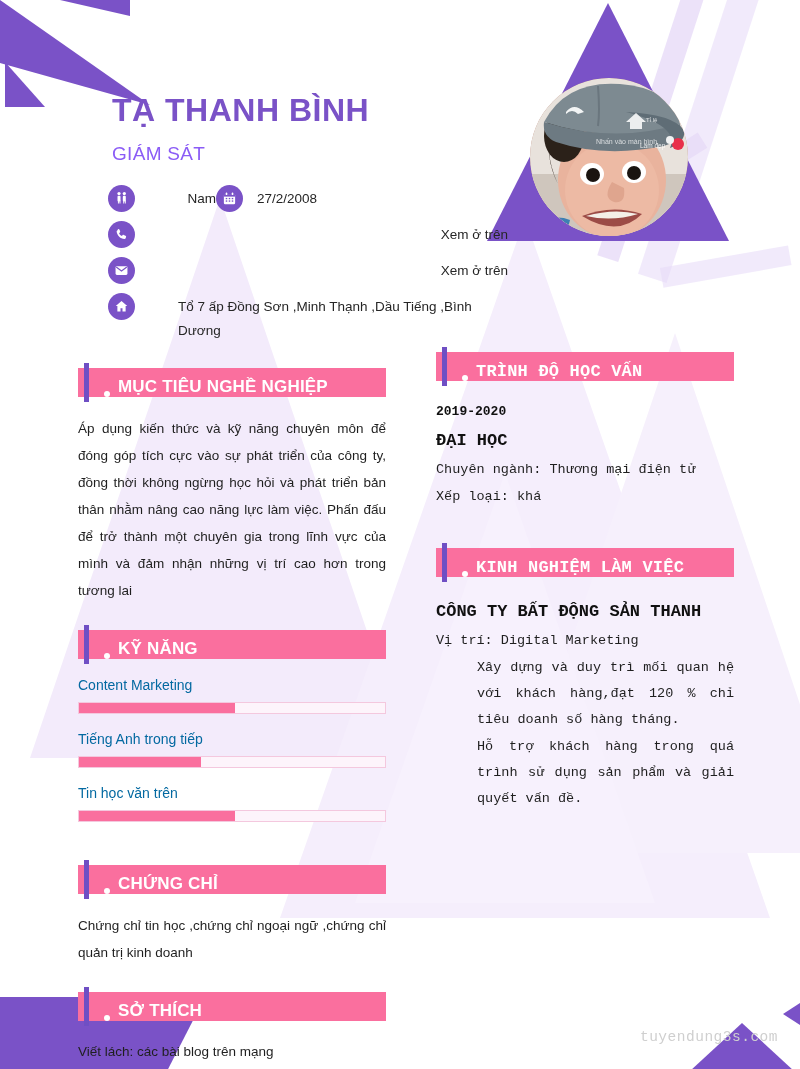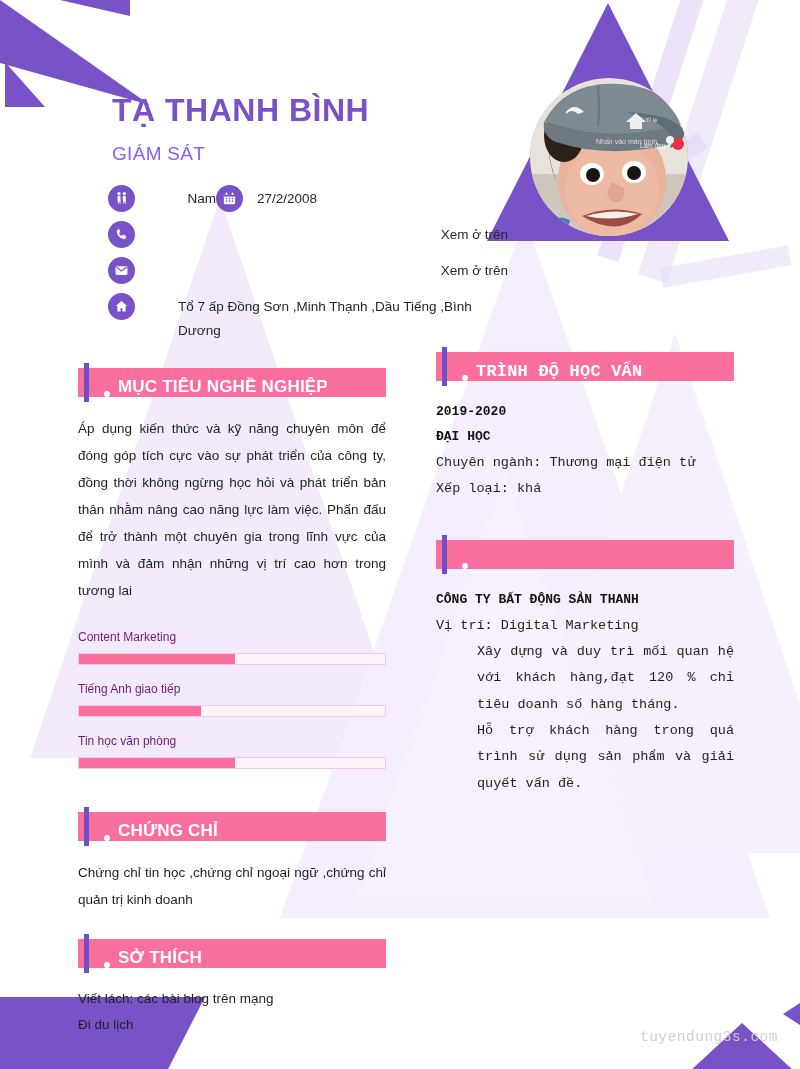--- a/index.html
+++ b/index.html
@@ -204,29 +204,29 @@
   }
 
   .body-text {
     font-size: 13.5px;
     color: #1f1f1f;
     line-height: 2.0;
     text-align: justify;
   }
 
   .r-date { font-size: 13px; font-weight: bold; color: #111; line-height: 1.95; }
-  .r-org  { font-size: 13px; font-weight: bold; color: #111; line-height: 1.95; }
+  .r-org  { font-size: 17px; font-weight: bold; color: #111; line-height: 1.95; }
   .r-line { font-size: 13.5px; color: #1f1f1f; line-height: 1.95; }
   .r-para { font-size: 13.5px; color: #1f1f1f; line-height: 1.95; text-align: justify; margin-left: 41px; }
 
   .gap-sec { height: 26px; }
 
   
   .skill { margin-bottom: 17px; }
-  .skill-name { font-size: 12px; color: #701a75; margin-bottom: 9px; }
+  .skill-name { font-size: 14px; color: #0369a1; margin-bottom: 9px; }
   .skill-track {
     position: relative;
     height: 12px;
     background: #fdf4fb;
     border: 1px solid #f4c8de;
   }
   .skill-fill {
     position: absolute; left: 0; top: 0; bottom: 0;
     background: #fa6f9e;
   }
@@ -395,35 +395,39 @@
     <div class="col-left">
 
       <div class="sec-bar">
         <span class="dot"></span>
         <span class="sec-title">MỤC TIÊU NGHỀ NGHIỆP</span>
       </div>
       <div class="body-text">Áp dụng kiến thức và kỹ năng chuyên môn để đóng góp tích cực vào sự phát triển của công ty, đồng thời không ngừng học hỏi và phát triển bản thân nhằm nâng cao năng lực làm việc. Phấn đấu để trở thành một chuyên gia trong lĩnh vực của mình và đảm nhận những vị trí cao hơn trong tương lai</div>
 
       <div class="gap-sec"></div>
 
+      <div class="sec-bar">
+        <span class="dot"></span>
+        <span class="sec-title">KỸ NĂNG</span>
+      </div>
 
       <div class="skill">
         <div class="skill-name">Content Marketing</div>
         <div class="skill-track">
           <div class="skill-fill" style="width: 51%;"></div>
         </div>
       </div>
       <div class="skill">
-        <div class="skill-name">Tiếng Anh giao tiếp</div>
+        <div class="skill-name">Tiếng Anh trong tiếp</div>
         <div class="skill-track">
           <div class="skill-fill" style="width: 40%;"></div>
         </div>
       </div>
       <div class="skill">
-        <div class="skill-name">Tin học văn phòng</div>
+        <div class="skill-name">Tin học văn trên</div>
         <div class="skill-track">
           <div class="skill-fill" style="width: 51%;"></div>
         </div>
       </div>
 
       <div class="gap-sec"></div>
 
       <div class="sec-bar">
         <span class="dot"></span>
         <span class="sec-title">CHỨNG CHỈ</span>
@@ -449,20 +453,21 @@
       </div>
       <div class="r-date">2019-2020</div>
       <div class="r-org">ĐẠI HỌC</div>
       <div class="r-line">Chuyên ngành: Thương mại điện tử</div>
       <div class="r-line">Xếp loại: khá</div>
 
       <div style="height:38px"></div>
 
       <div class="sec-bar">
         <span class="dot"></span>
+        <span class="sec-title">KINH NGHIỆM LÀM VIỆC</span>
       </div>
       <div class="r-org">CÔNG TY BẤT ĐỘNG SẢN THANH</div>
       <div class="r-line">Vị trí: Digital Marketing</div>
       <div class="r-para">Xây dựng và duy trì mối quan hệ với khách hàng,đạt 120 % chỉ tiêu doanh số hàng tháng.</div>
       <div class="r-para">Hỗ trợ khách hàng trong quá trình sử dụng sản phẩm và giải quyết vấn đề.</div>
 
     </div>
 
   </div>
 

